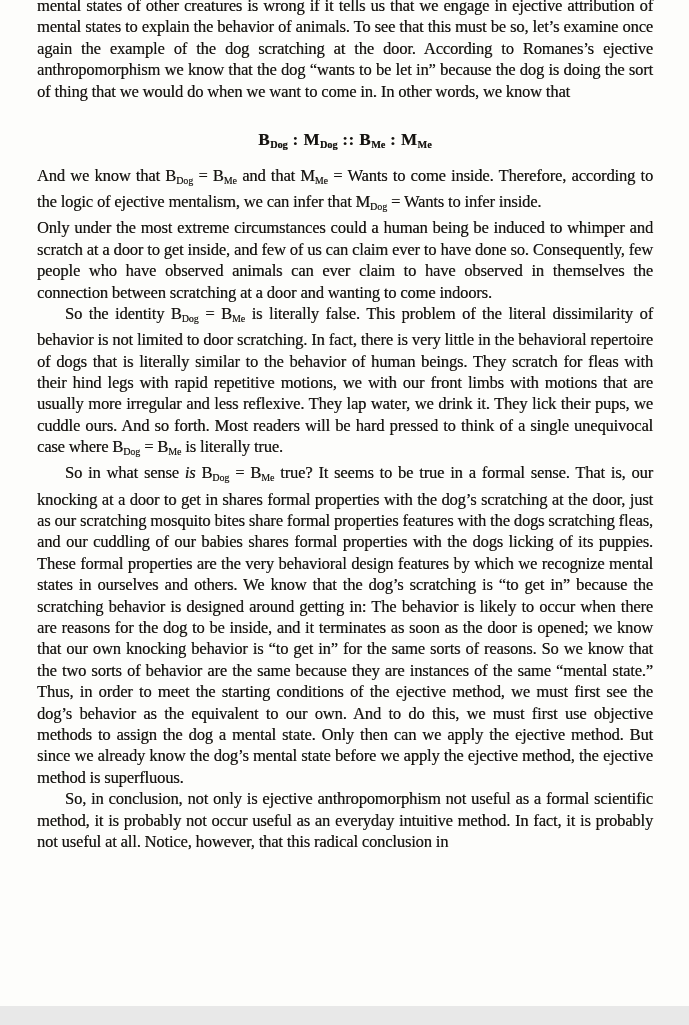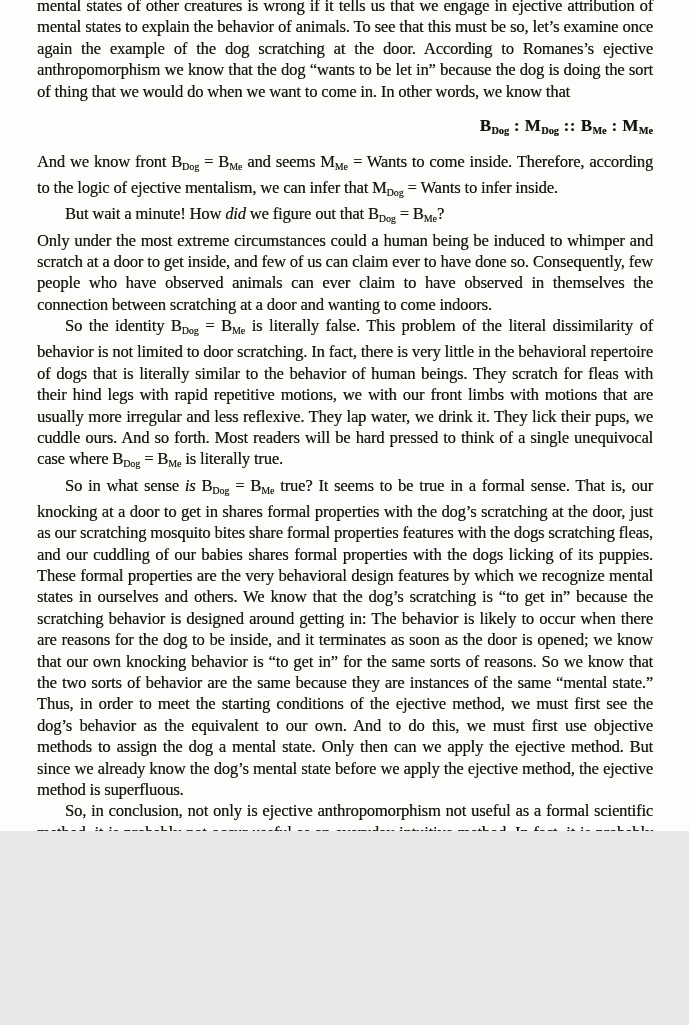--- a/index.html
+++ b/index.html
@@ -1,19 +1,19 @@
 <!DOCTYPE html>
 <html><head>
 <meta charset="utf-8">
 <style>
   html, body { margin: 0; padding: 0; background: #e8e8e8; }
   .page {
     position: relative;
     width: 689px;
-    height: 831px;
+    height: 1006px;
     margin: 0;
     background: #fdfdfb;
     overflow: hidden;
     box-sizing: border-box;
     padding: 0 36px 0 37px;
     font-family: "Liberation Serif", "DejaVu Serif", serif;
     color: #151310;
   }
   .textcol {
     margin-top: -5px; 
@@ -22,40 +22,39 @@
   .para {
     margin: 0;
     font-size: 16.5px;
     line-height: 21.4px;
     letter-spacing: -0.15px;
     text-align: justify;
     text-justify: inter-word;
   }
   .para.indent { text-indent: 28px; }
   .formula {
-    margin: 14px 0 15px 0;
-    text-align: right;
+    margin: 28px 0 15px 0;
+    text-align: center;
     font-size: 17px;
     letter-spacing: 0.5px;
     font-weight: bold;
   }
   .sub {
     font-size: 0.6em;
     vertical-align: -0.28em;
     letter-spacing: 0;
   }
   .it { font-style: italic; }
 </style>
 </head>
 <body>
 
 <div class="page">
   <div class="textcol">
     <p class="para"><span>mental states of other creatures is wrong if it tells us that we engage in ejective attribution of mental states to explain the behavior of animals. To see that this must be so, let’s examine once again the example of the dog scratching at the door. According to Romanes’s ejective anthropomorphism we know that the dog “wants to be let in” because the dog is doing the sort of thing that we would do when we want to come in. In other words, we know that</span></p>
     <div class="formula"><span>B</span><span class="sub">Dog</span><span> : </span><span>M</span><span class="sub">Dog</span><span> :: </span><span>B</span><span class="sub">Me</span><span> : </span><span>M</span><span class="sub">Me</span></div>
-    <p class="para"><span>And we know front B</span><span class="sub">Dog</span><span> = B</span><span class="sub">Me</span><span> and seems M</span><span class="sub">Me</span><span> = Wants to come inside. Therefore, according to the logic of ejective mentalism, we can infer that M</span><span class="sub">Dog</span><span> = Wants to infer inside.</span></p>
-    <p class="para indent"><span>But wait a minute! How </span><span class="it">did</span><span> we figure out that B</span><span class="sub">Dog</span><span> = B</span><span class="sub">Me</span><span>?</span></p>
+    <p class="para"><span>And we know that B</span><span class="sub">Dog</span><span> = B</span><span class="sub">Me</span><span> and that M</span><span class="sub">Me</span><span> = Wants to come inside. Therefore, according to the logic of ejective mentalism, we can infer that M</span><span class="sub">Dog</span><span> = Wants to infer inside.</span></p>
     <p class="para"><span>Only under the most extreme circumstances could a human being be induced to whimper and scratch at a door to get inside, and few of us can claim ever to have done so. Consequently, few people who have observed animals can ever claim to have observed in themselves the connection between scratching at a door and wanting to come indoors.</span></p>
     <p class="para indent"><span>So the identity B</span><span class="sub">Dog</span><span> = B</span><span class="sub">Me</span><span> is literally false. This problem of the literal dissimilarity of behavior is not limited to door scratching. In fact, there is very little in the behavioral repertoire of dogs that is literally similar to the behavior of human beings. They scratch for fleas with their hind legs with rapid repetitive motions, we with our front limbs with motions that are usually more irregular and less reflexive. They lap water, we drink it. They lick their pups, we cuddle ours. And so forth. Most readers will be hard pressed to think of a single unequivocal case where B</span><span class="sub">Dog</span><span> = B</span><span class="sub">Me</span><span> is literally true.</span></p>
     <p class="para indent"><span>So in what sense </span><span class="it">is</span><span> B</span><span class="sub">Dog</span><span> = B</span><span class="sub">Me</span><span> true? It seems to be true in a formal sense. That is, our knocking at a door to get in shares formal properties with the dog’s scratching at the door, just as our scratching mosquito bites share formal properties features with the dogs scratching fleas, and our cuddling of our babies shares formal properties with the dogs licking of its puppies. These formal properties are the very behavioral design features by which we recognize mental states in ourselves and others. We know that the dog’s scratching is “to get in” because the scratching behavior is designed around getting in: The behavior is likely to occur when there are reasons for the dog to be inside, and it terminates as soon as the door is opened; we know that our own knocking behavior is “to get in” for the same sorts of reasons. So we know that the two sorts of behavior are the same because they are instances of the same “mental state.” Thus, in order to meet the starting conditions of the ejective method, we must first see the dog’s behavior as the equivalent to our own. And to do this, we must first use objective methods to assign the dog a mental state. Only then can we apply the ejective method. But since we already know the dog’s mental state before we apply the ejective method, the ejective method is superfluous.</span></p>
     <p class="para indent"><span>So, in conclusion, not only is ejective anthropomorphism not useful as a formal scientific method, it is probably not occur useful as an everyday intuitive method. In fact, it is probably not useful at all. Notice, however, that this radical conclusion in</span></p>
   </div>
 </div>
 
 </body></html>

